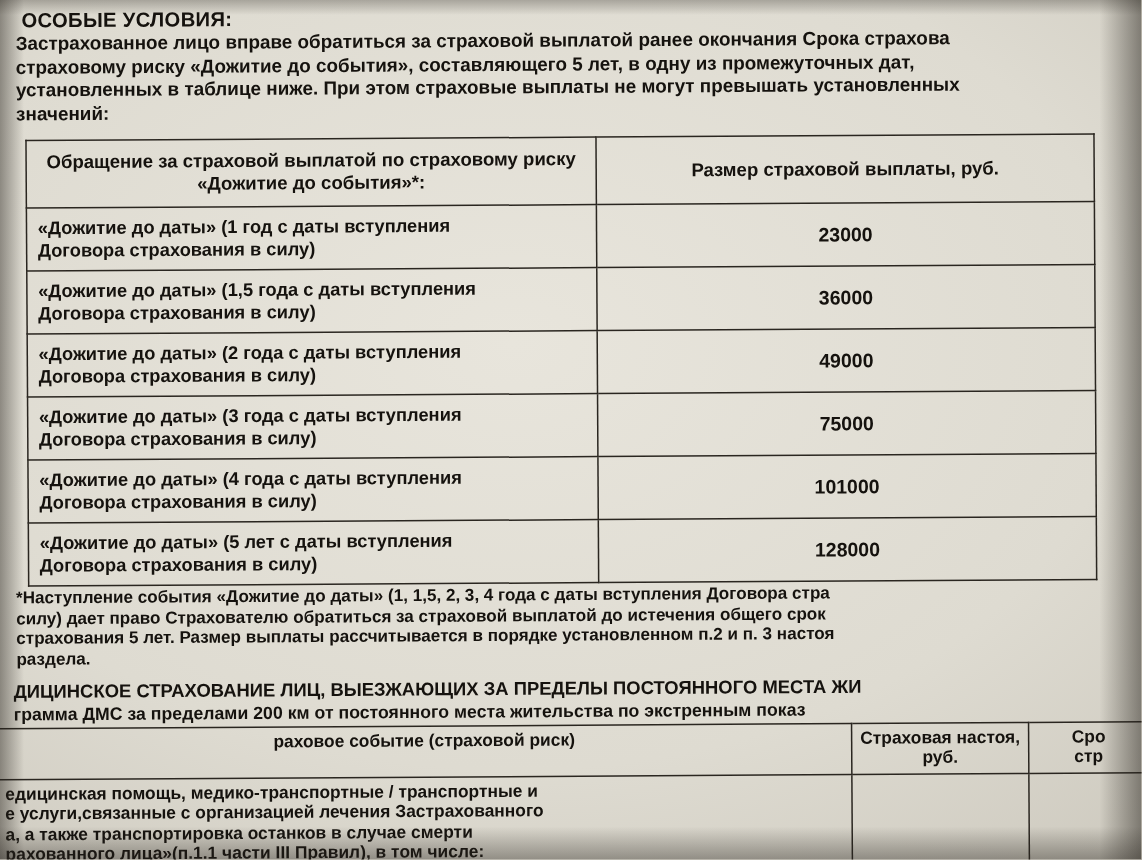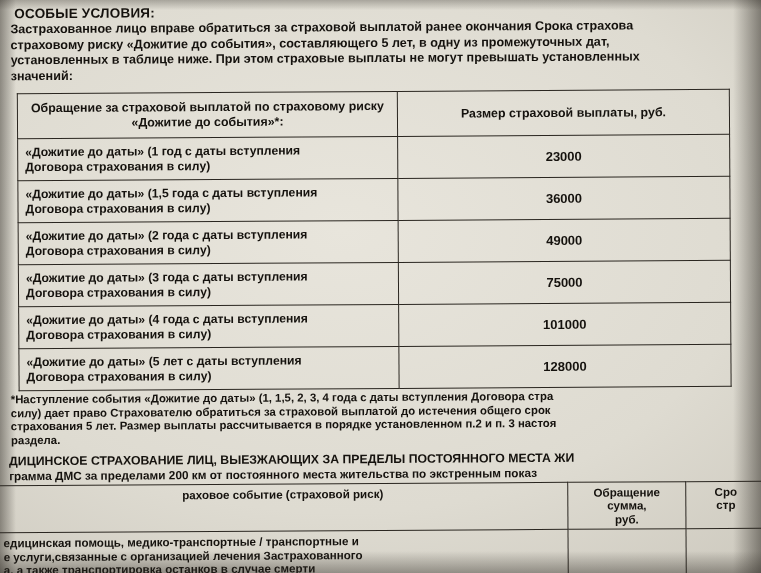--- a/index.html
+++ b/index.html
@@ -246,21 +246,21 @@
       <table class="med">
         <colgroup>
           <col class="mcol-a">
           <col class="mcol-b">
           <col class="mcol-c">
         </colgroup>
         <thead>
           <tr>
             <th>раховое событие (страховой риск)</th>
             <th>
-              <div>Обращение сумма,</div>
+              <div>Страховая настоя,</div>
               <div>руб.</div>
             </th>
             <th>
               <div>Сро</div>
               <div>стр</div>
             </th>
           </tr>
         </thead>
         <tbody>
           <tr>

